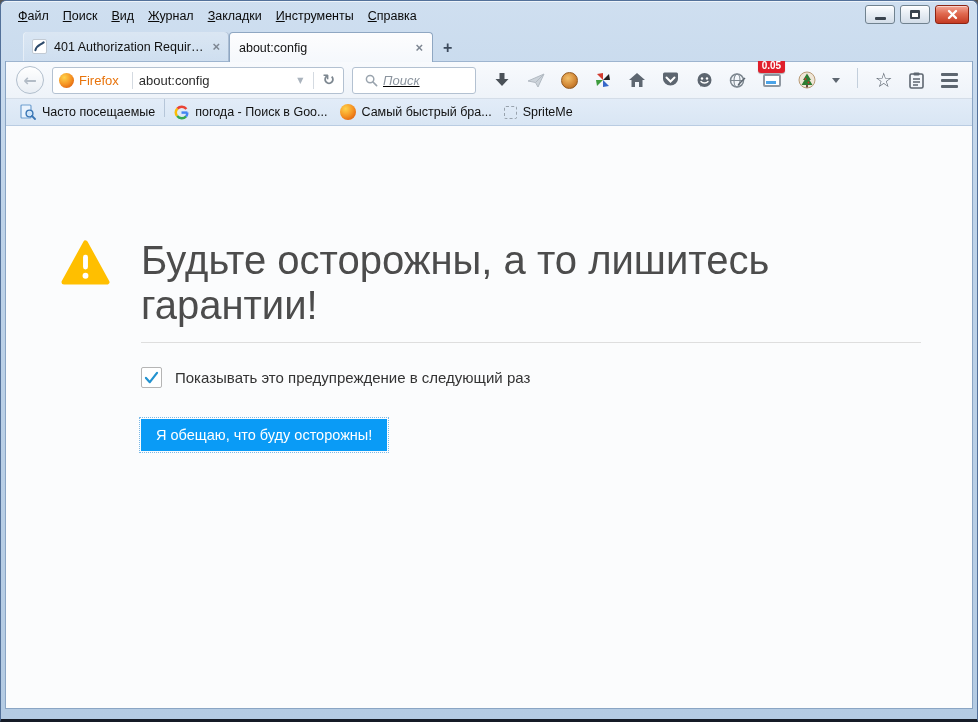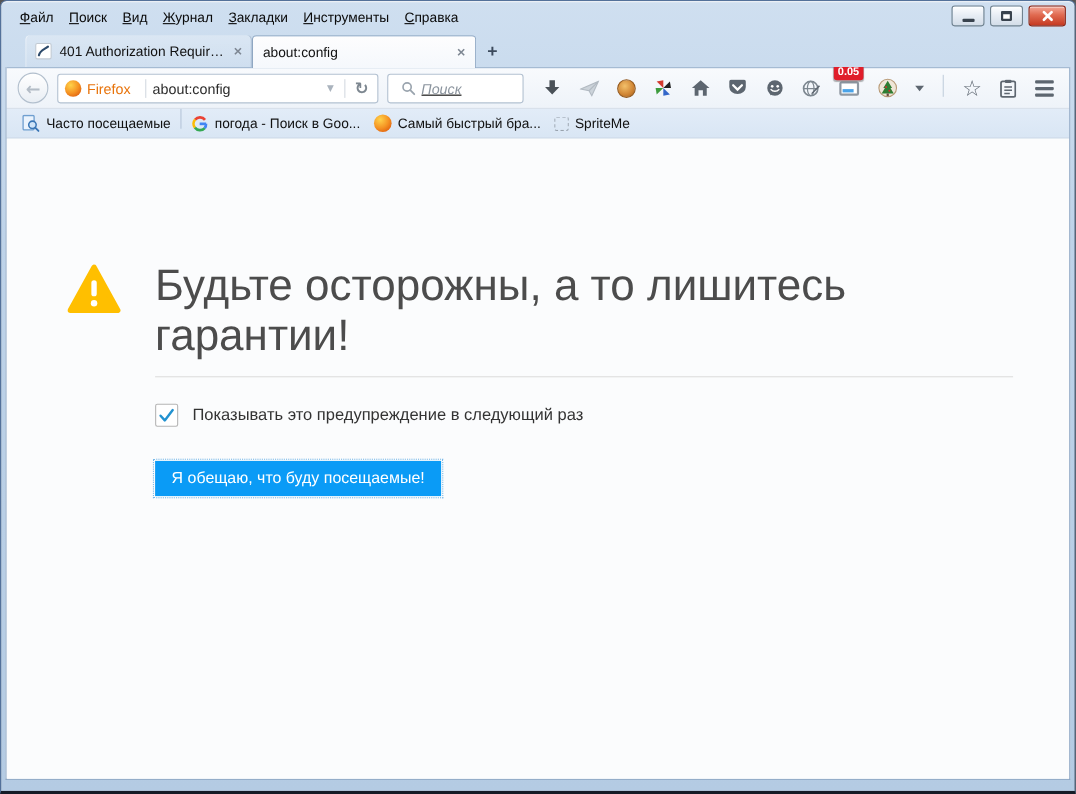--- a/index.html
+++ b/index.html
@@ -349,19 +349,19 @@
           <h1 class="warn-title">Будьте осторожны, а то лишитесь гарантии!</h1>
           <hr class="rule">
           <div class="check-row">
             <div class="checkbox checked" id="warn-checkbox">
               <svg width="17" height="17" viewBox="0 0 20 20">
                 <path d="M3.5 10.5 L8 15.5 L16.5 4.5" stroke="#2292d0" stroke-width="2.6" fill="none" stroke-linecap="round" stroke-linejoin="round"></path>
               </svg>
             </div>
             <span class="check-label">Показывать это предупреждение в следующий раз</span>
           </div>
-          <button class="promise-btn">Я обещаю, что буду посещаемые!</button>
+          <button class="promise-btn">Я обещаю, что буду осторожны!</button>
         </div>
       </div>
     </div>
 
   </div>
 </div>
 
 </body></html>

